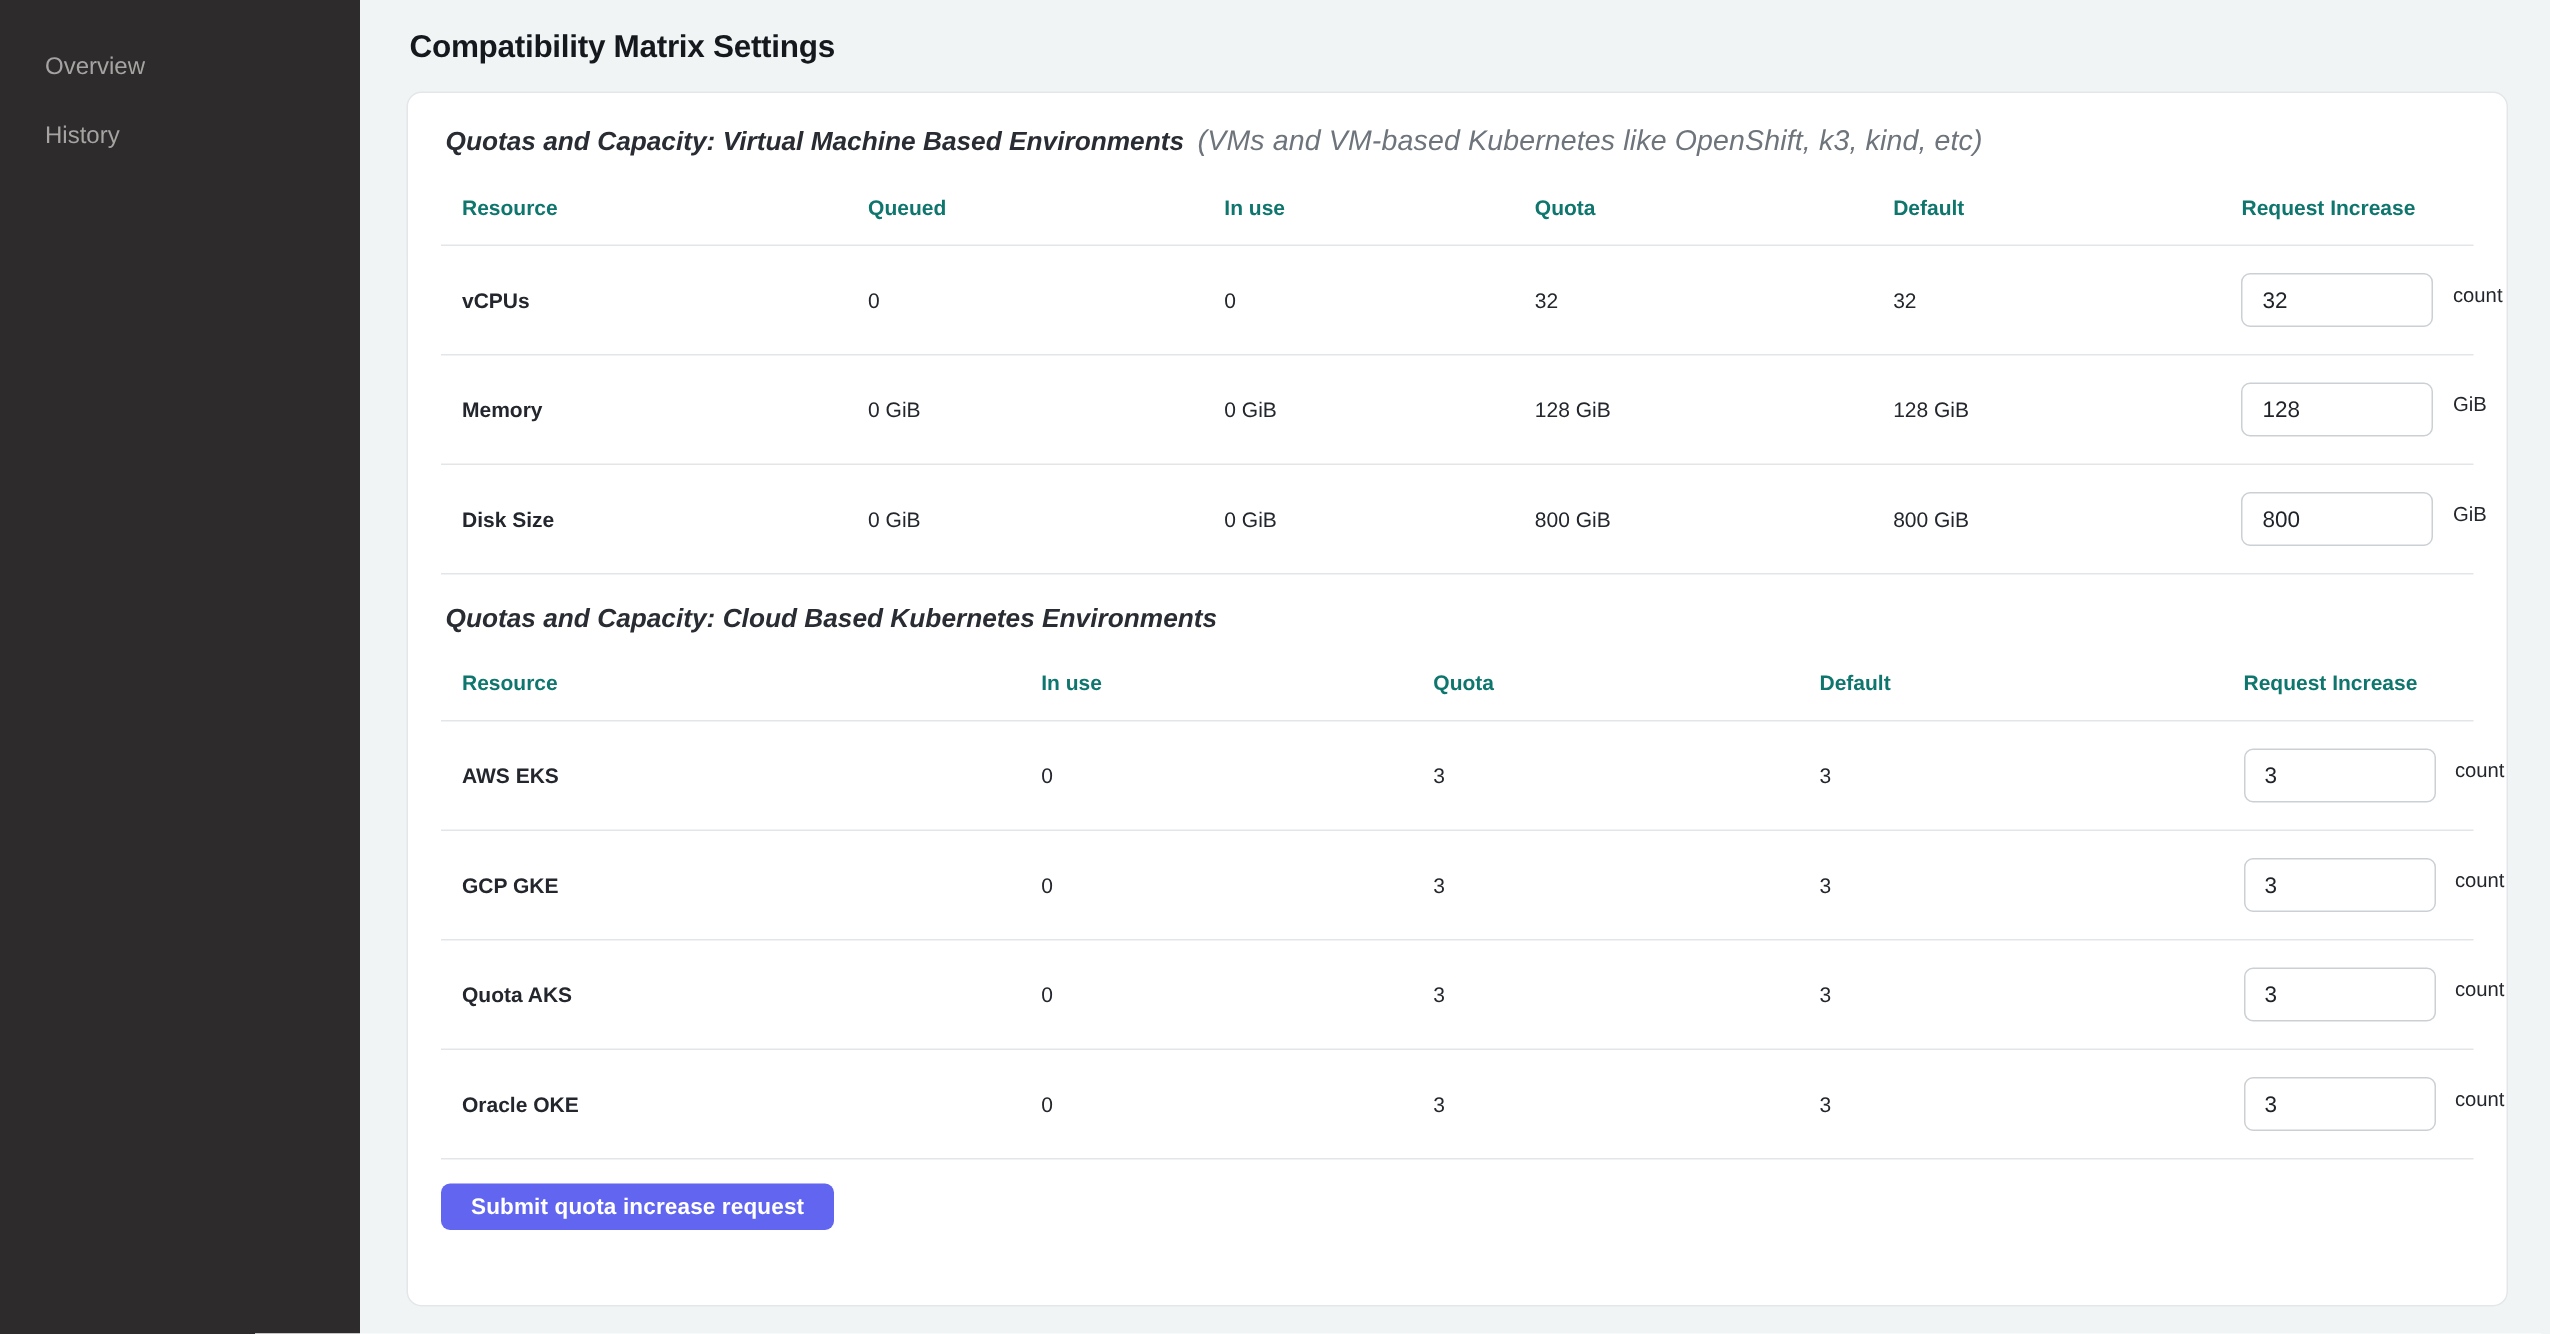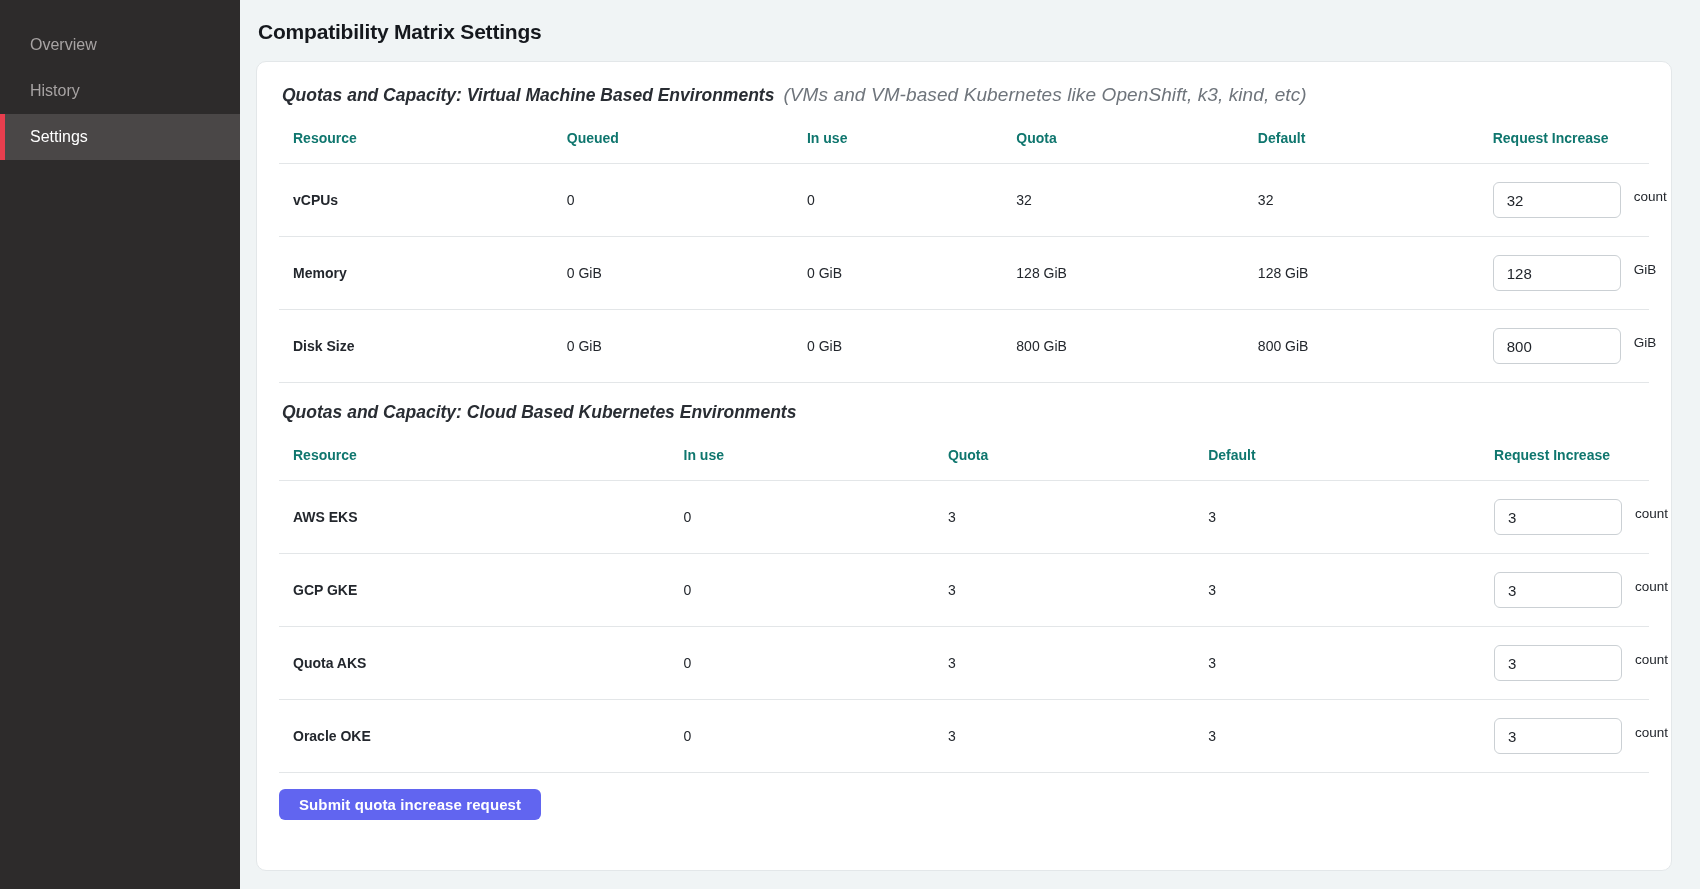--- a/index.html
+++ b/index.html
@@ -31,21 +31,21 @@
   .nav-item.active {
     background: #4a4747;
     color: #ffffff;
     border-left: 5px solid #e83e4e;
     padding-left: 25px;
   }
 
   
   .main {
     flex: 1;
-    padding: 16px 28px 17px 16px;
+    padding: 16px 28px 17px 31px;
     overflow: hidden;
     border-radius: 15px;
   }
   .page-title {
     font-size: 21px;
     font-weight: 700;
     color: #15181d;
     margin: 4px 0 17px 2px;
     letter-spacing: -0.2px;
   }
@@ -137,21 +137,20 @@
     letter-spacing: 0.1px;
   }
 </style>
 </head>
 <body>
 
 <aside class="sidebar">
   <nav>
     <div class="nav-item">Overview</div>
     <div class="nav-item">History</div>
-    <div class="nav-item active">Settings</div>
   </nav>
 </aside>
 
 <main class="main">
   <h1 class="page-title">Compatibility Matrix Settings</h1>
 
   <div class="card">
 
     <section class="section-vm">
       <h2 class="section-heading">

